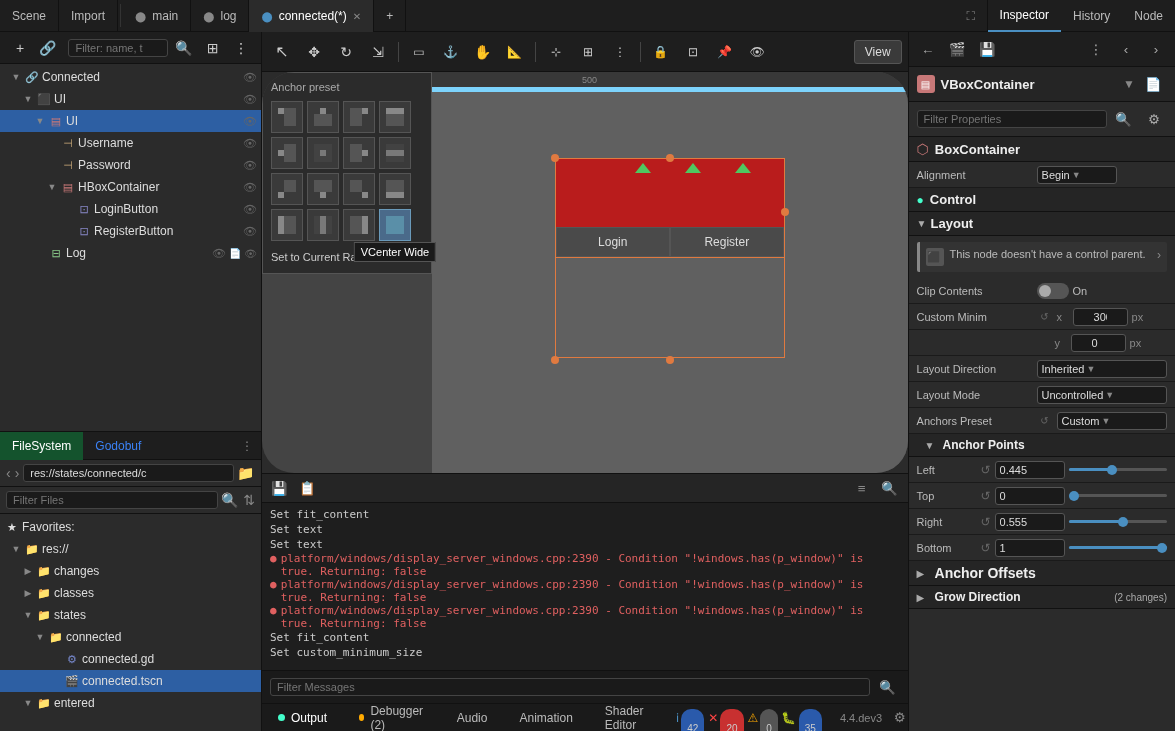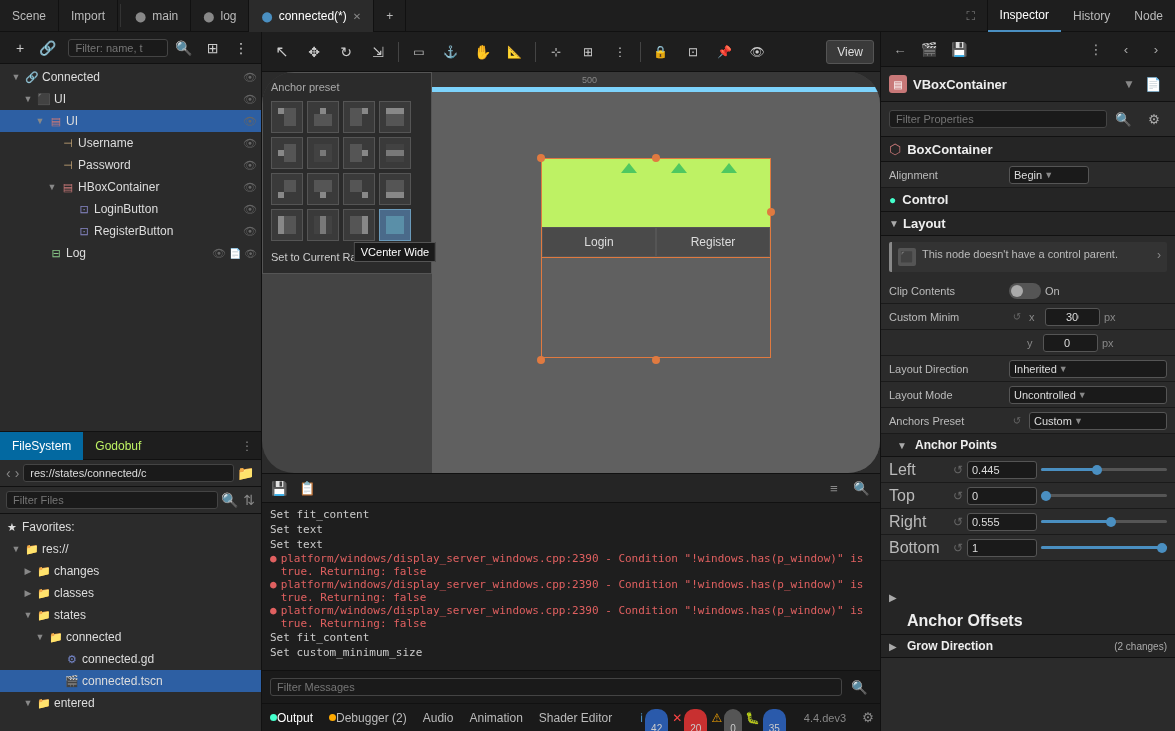--- a/index.html
+++ b/index.html
@@ -32,22 +32,22 @@
 
     
     .icon-scene { color: #a0c8e0; }
     .icon-vbox { color: #c87878; }
     .icon-hbox { color: #c87878; }
     .icon-ui { color: #aaa; }
 
     
     .fs-panel { height: 300px; border-top: 1px solid #111; display: flex; flex-direction: column; }
     .fs-tabs { display: flex; background: #1e1e1e; height: 28px; align-items: center; border-bottom: 1px solid #111; }
-    .fs-tab { padding: 0 12px; height: 28px; display: flex; align-items: center; font-size: 12px; color: #bef264; cursor: pointer; }
-    .fs-tab.active { color: #fff; background: #0369a1; }
+    .fs-tab { padding: 0 12px; height: 28px; display: flex; align-items: center; font-size: 12px; color: #3b82f6; cursor: pointer; }
+    .fs-tab.active { color: #fff; background: #14532d; }
     .fs-tab-more { margin-left: auto; padding: 0 8px; color: #888; }
     .fs-nav { display: flex; align-items: center; padding: 4px 6px; gap: 4px; background: #2b2b2b; border-bottom: 1px solid #111; }
     .fs-nav-btn { background: none; border: none; color: #888; cursor: pointer; font-size: 14px; }
     .fs-path { flex: 1; background: #1a1a1a; border: 1px solid #444; color: #ddd; padding: 2px 6px; font-size: 11px; border-radius: 3px; }
     .fs-filter { display: flex; align-items: center; padding: 4px 6px; gap: 4px; border-bottom: 1px solid #111; }
     .fs-filter-input { flex: 1; background: #1a1a1a; border: 1px solid #444; color: #ddd; padding: 2px 6px; font-size: 11px; border-radius: 3px; }
     .fs-tree { flex: 1; overflow-y: auto; padding: 2px 0; }
 
     
     .middle-panel { flex: 1; display: flex; flex-direction: column; background: #2b2b2b; }
@@ -75,21 +75,21 @@
     .console-content { flex: 1; overflow-y: auto; padding: 4px 8px; font-size: 11px; font-family: monospace; }
     .console-line { padding: 1px 0; color: #ccc; }
     .console-error { color: #e06060; display: flex; align-items: flex-start; gap: 4px; }
     .console-dot { color: #e06060; flex-shrink: 0; }
     .console-filter { display: flex; align-items: center; padding: 4px 8px; gap: 6px; background: #1a1a1a; border-top: 1px solid #111; }
     .console-filter-input { flex: 1; background: #1a1a1a; border: 1px solid #444; color: #ddd; padding: 2px 6px; font-size: 11px; border-radius: 3px; }
     .console-icon-btn { width: 24px; height: 24px; background: none; border: none; color: #888; cursor: pointer; display: flex; align-items: center; justify-content: center; }
 
     
     .bottom-tabs { display: flex; align-items: center; background: #1a1a1a; height: 28px; border-top: 1px solid #111; gap: 0; }
-    .bottom-tab { padding: 0 8px; height: 28px; display: flex; align-items: center; cursor: pointer; font-size: 12px; color: #bbb; }
+    .bottom-tab { padding: 0 16px; height: 28px; display: flex; align-items: center; gap: 6px; cursor: pointer; font-size: 12px; color: #bbb; }
     .bottom-tab.active { color: #fff; }
     .bottom-tab .dot { width: 7px; height: 7px; border-radius: 50%; }
     .dot-green { background: #4fc; }
     .dot-orange { background: #fa0; }
     .bottom-tab-spacer { flex: 1; }
     .version-label { padding: 0 10px; font-size: 11px; color: #888; }
 
     
     .right-panel { width: 295px; display: flex; flex-direction: column; background: #2b2b2b; border-left: 1px solid #111; }
     .inspector-toolbar { display: flex; align-items: center; padding: 4px 6px; gap: 4px; background: #1e1e1e; border-bottom: 1px solid #111; }
@@ -124,21 +124,21 @@
     .control-section-header {
       display: flex; align-items: center; padding: 4px 8px;
       background: #252525; border-bottom: 1px solid #111; cursor: pointer;
     }
     .layout-section-header {
       display: flex; align-items: center; padding: 4px 8px;
       background: #252525; border-bottom: 1px solid #111; cursor: pointer;
     }
     .layout-arrow { width: 14px; color: #aaa; font-size: 10px; }
     .anchor-point-row { display: flex; align-items: center; padding: 3px 8px; border-bottom: 1px solid #1a1a1a; min-height: 26px; }
-    .ap-label { width: 60px; font-size: 16px; color: #bbb; }
+    .ap-label { width: 60px; font-size: 11px; color: #bbb; }
     .ap-reset { width: 18px; color: #666; cursor: pointer; text-align: center; }
     .ap-value { width: 70px; background: #1a1a1a; border: 1px solid #555; color: #ddd; padding: 2px 4px; font-size: 11px; border-radius: 3px; }
     .ap-slider { flex: 1; margin-left: 4px; height: 3px; background: #555; border-radius: 2px; position: relative; }
     .ap-slider-fill { height: 100%; background: #4a8fc1; border-radius: 2px; }
     .ap-slider-thumb { width: 10px; height: 10px; background: #4a8fc1; border-radius: 50%; position: absolute; top: -3.5px; }
 
     .badge-count { display: inline-flex; align-items: center; justify-content: center; background: #555; border-radius: 10px; padding: 14px 6px; font-size: 10px; color: #ccc; margin-top: 22px; }
     .badge-red { background: #c83030; }
     .badge-blue { background: #2a5aab; }
   </style>
@@ -505,21 +505,21 @@
       <div style="position:absolute;top:0;left:170px;right:0;height:20px;background:#383838;border-bottom:5px solid #7dd3fc;font-size:9px;color:#888;display:flex;align-items:flex-end;padding-bottom:2px;">
         <span style="margin-left:150px;">500</span>
       </div>
 
       <div style="position:absolute;top:20px;left:170px;right:0;bottom:0;background:#606060;display:flex;align-items:center;justify-content:center;">
 
         <div style="position:relative;width:230px;height:250px;">
 
           <div style="position:absolute;top:0;left:0;right:0;bottom:50px;border:1px solid #e07a40;"></div>
 
-          <div style="position:absolute;top:0;left:0;right:0;height:100px;background:#bef264;border:1px solid #e07a40;">
+          <div style="position:absolute;top:0;left:0;right:0;height:100px;background:#b91c1c;border:1px solid #e07a40;">
 
             <div style="position:absolute;bottom:0;left:0;right:0;display:flex;gap:0;height:30px;">
               <div style="flex:1;background:#4a4a4a;border:1px solid #555;display:flex;align-items:center;justify-content:center;font-size:12px;color:#ddd;cursor:pointer;">
                 <span>Login</span>
               </div>
               <div style="flex:1;background:#4a4a4a;border:1px solid #555;display:flex;align-items:center;justify-content:center;font-size:12px;color:#ddd;cursor:pointer;">
                 <span>Register</span>
               </div>
             </div>
           </div>
@@ -772,21 +772,21 @@
         <span class="ap-reset">↺</span>
         <input class="ap-value" value="1" style="">
         <div class="ap-slider">
           <div class="ap-slider-fill" style="width:100%;"></div>
           <div class="ap-slider-thumb" style="left:calc(100% - 10px);"></div>
         </div>
       </div>
 
       <div class="prop-section-header">
         <span class="layout-arrow" style="margin-right:4px;">▶</span>
-        <span class="prop-section-title" style="font-size:16px;margin-top:47px;">Anchor Offsets</span>
+        <span class="prop-section-title" style="font-size:14px;">Anchor Offsets</span>
       </div>
 
       <div class="prop-section-header">
         <span class="layout-arrow" style="margin-right:4px;">▶</span>
         <span class="prop-section-title" style="font-size:12px;">Grow Direction</span>
         <span class="changes-badge">(2 changes)</span>
       </div>
 
     </div>
   </div>

